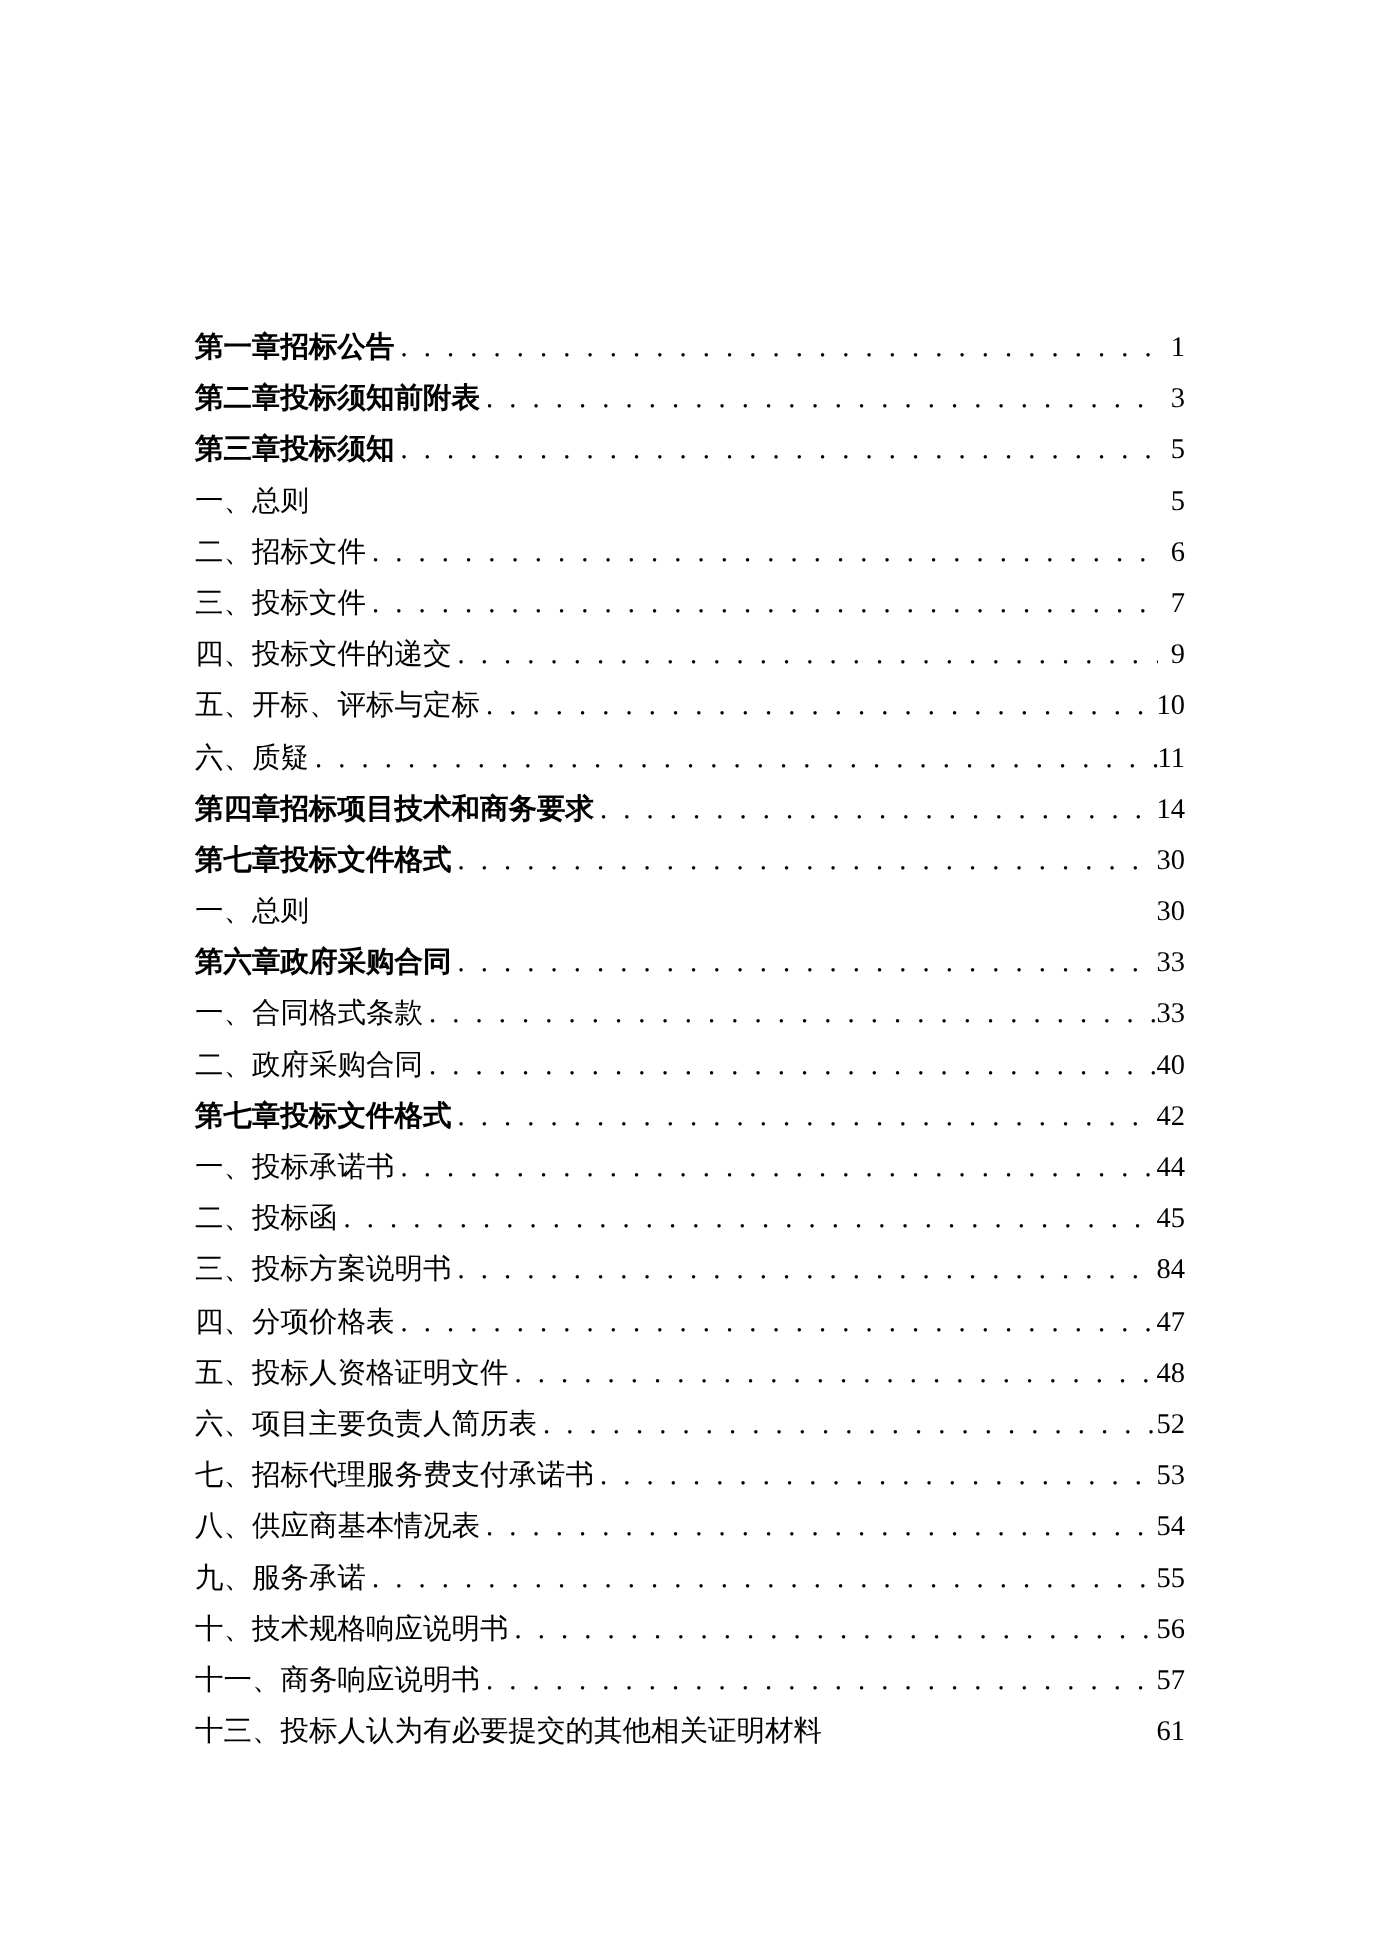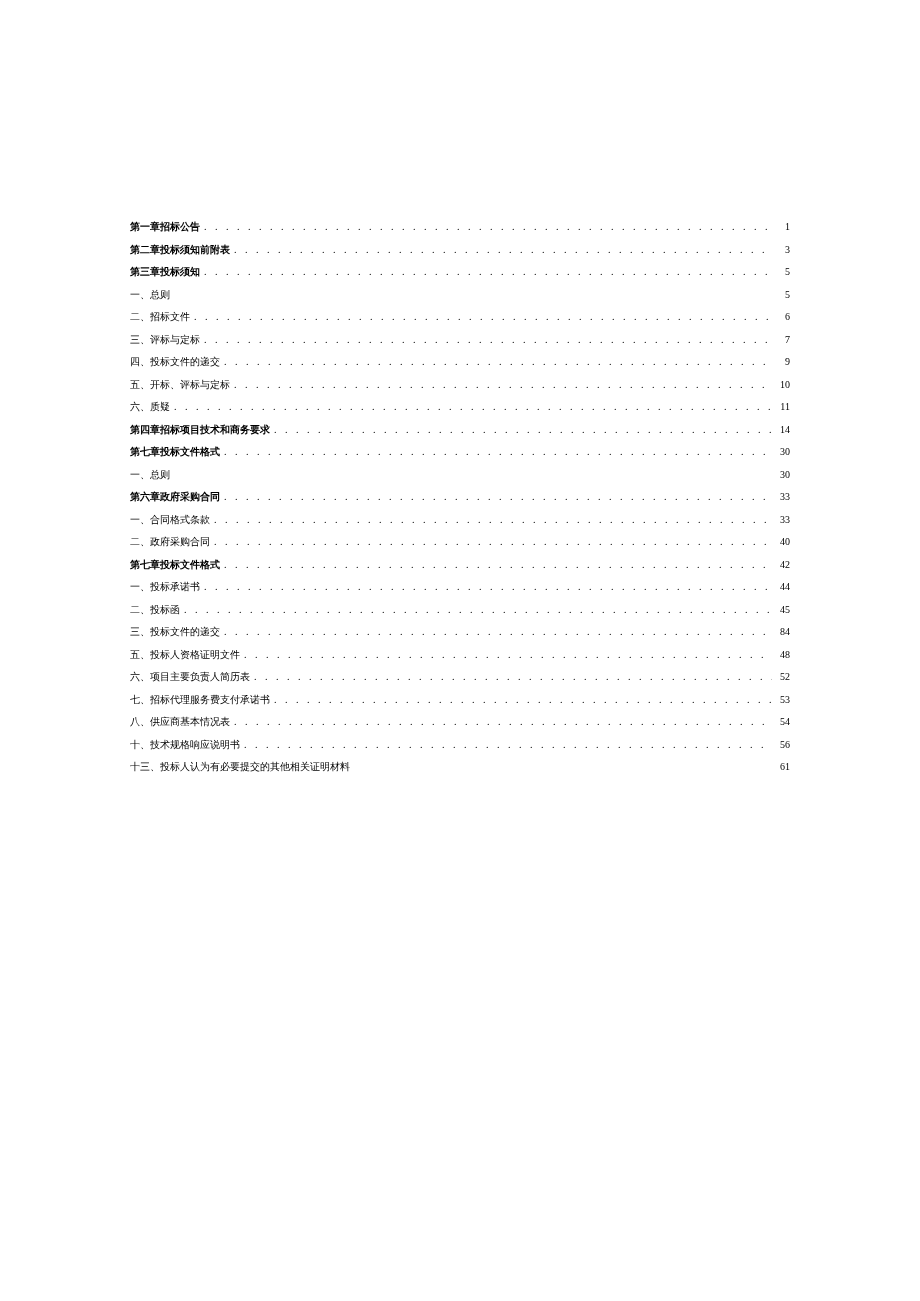--- a/index.html
+++ b/index.html
@@ -14,21 +14,21 @@
       height: 1301px;
       padding: 220px 130px 100px 130px;
     }
     .toc-container {
       width: 100%;
     }
     .toc-entry {
       display: flex;
       align-items: baseline;
       margin-bottom: 9.5px;
-      font-size: 10px;
+      font-size: 19px;
       color: #000;
       line-height: 1.3;
     }
     .toc-entry.bold .toc-title {
       font-weight: bold;
     }
     .toc-title {
       white-space: nowrap;
       flex-shrink: 0;
     }
@@ -81,21 +81,21 @@
       <span class="toc-title">一、总则</span>
       <span class="toc-leader"></span>
       <span class="toc-page">5</span>
     </div>
     <div class="toc-entry">
       <span class="toc-title">二、招标文件</span>
       <span class="toc-leader"></span>
       <span class="toc-page">6</span>
     </div>
     <div class="toc-entry">
-      <span class="toc-title">三、评标与定标</span>
+      <span class="toc-title">三、投标文件</span>
       <span class="toc-leader"></span>
       <span class="toc-page">7</span>
     </div>
     <div class="toc-entry">
       <span class="toc-title">四、投标文件的递交</span>
       <span class="toc-leader"></span>
       <span class="toc-page">9</span>
     </div>
     <div class="toc-entry">
       <span class="toc-title">五、开标、评标与定标</span>
@@ -146,47 +146,62 @@
       <span class="toc-title">一、投标承诺书</span>
       <span class="toc-leader"></span>
       <span class="toc-page">44</span>
     </div>
     <div class="toc-entry">
       <span class="toc-title">二、投标函</span>
       <span class="toc-leader"></span>
       <span class="toc-page">45</span>
     </div>
     <div class="toc-entry">
-      <span class="toc-title">三、投标文件的递交</span>
+      <span class="toc-title">三、投标方案说明书</span>
       <span class="toc-leader"></span>
       <span class="toc-page">84</span>
     </div>
     <div class="toc-entry">
+      <span class="toc-title">四、分项价格表</span>
+      <span class="toc-leader"></span>
+      <span class="toc-page">47</span>
+    </div>
+    <div class="toc-entry">
       <span class="toc-title">五、投标人资格证明文件</span>
       <span class="toc-leader"></span>
       <span class="toc-page">48</span>
     </div>
     <div class="toc-entry">
       <span class="toc-title">六、项目主要负责人简历表</span>
       <span class="toc-leader"></span>
       <span class="toc-page">52</span>
     </div>
     <div class="toc-entry">
       <span class="toc-title">七、招标代理服务费支付承诺书</span>
       <span class="toc-leader"></span>
       <span class="toc-page">53</span>
     </div>
     <div class="toc-entry">
       <span class="toc-title">八、供应商基本情况表</span>
       <span class="toc-leader"></span>
       <span class="toc-page">54</span>
     </div>
     <div class="toc-entry">
+      <span class="toc-title">九、服务承诺</span>
+      <span class="toc-leader"></span>
+      <span class="toc-page">55</span>
+    </div>
+    <div class="toc-entry">
       <span class="toc-title">十、技术规格响应说明书</span>
       <span class="toc-leader"></span>
       <span class="toc-page">56</span>
+    </div>
+    <div class="toc-entry">
+      <span class="toc-title">十一、商务响应说明书</span>
+      <span class="toc-leader"></span>
+      <span class="toc-page">57</span>
     </div>
     <div class="toc-entry no-leader">
       <span class="toc-title">十三、投标人认为有必要提交的其他相关证明材料</span>
       <span class="toc-leader"></span>
       <span class="toc-page">61</span>
     </div>
   </div>
 
 </body></html>

